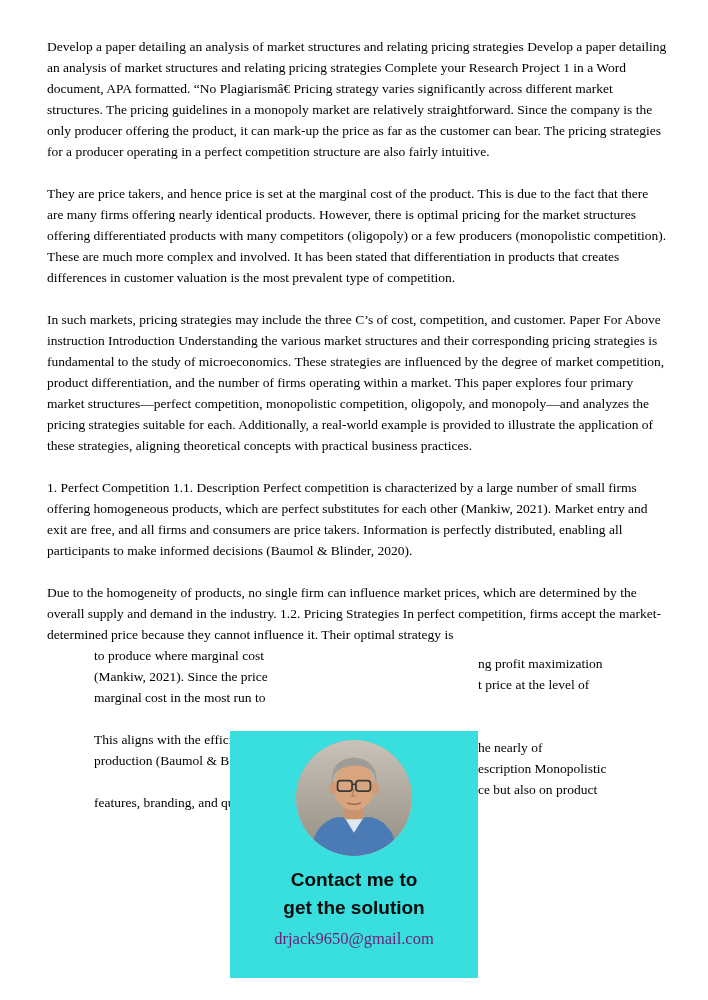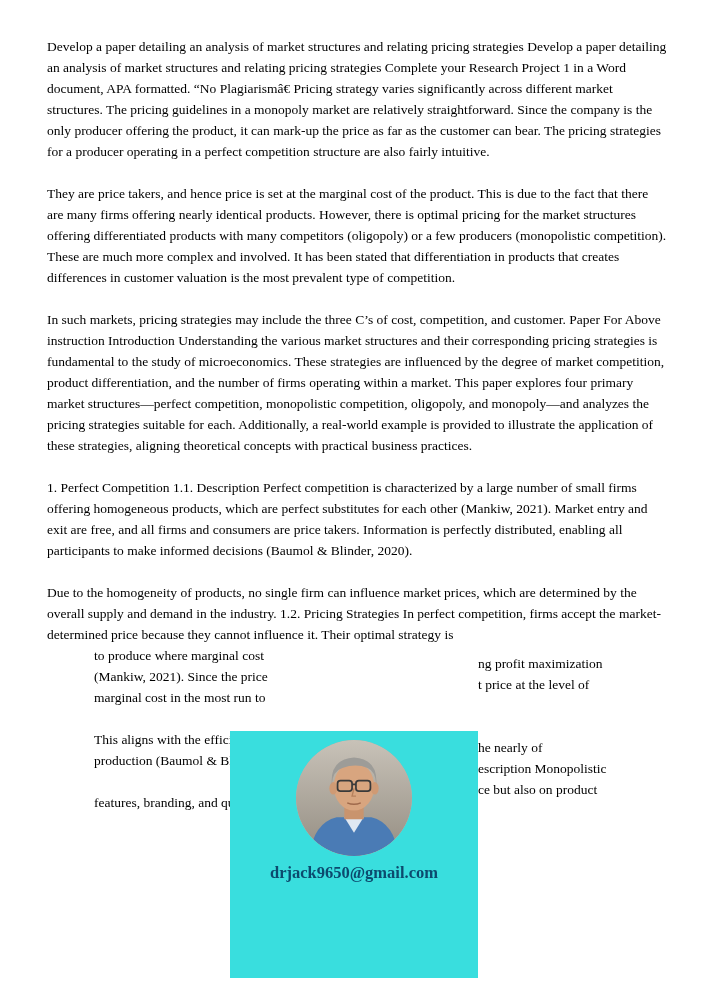--- a/index.html
+++ b/index.html
@@ -57,23 +57,23 @@
     font-weight: bold;
     font-size: 19px;
     line-height: 28px;
     color: #0a0a0a;
     margin-top: 10px;
   }
   .heading .hline { display: block; }
 
   .email {
     font-family: "Liberation Serif", "DejaVu Serif", serif;
-    font-weight: bold;
+    font-weight: normal;
     font-size: 16.5px;
-    color: #0c4a6e;
+    color: #701a75;
     margin-top: 7px;
   }
 </style>
 </head>
 <body>
 
 <div class="page" style="background: rgb(255, 255, 255);">
 
   <div class="textcol" style="color: rgb(0, 0, 0);">
 
@@ -147,16 +147,20 @@
 
           <rect x="43" y="42" width="15" height="11" rx="3" fill="none" stroke="#3a3a3a" stroke-width="1.8"></rect>
           <rect x="62" y="42" width="15" height="11" rx="3" fill="none" stroke="#3a3a3a" stroke-width="1.8"></rect>
           <line x1="58" y1="46" x2="62" y2="46" stroke="#3a3a3a" stroke-width="1.8"></line>
 
           <path d="M60 50 L58 58 L62 58" fill="none" stroke="#b5805c" stroke-width="1.4"></path>
           <path d="M53 65 Q60 68 67 65" fill="none" stroke="#a06a4c" stroke-width="1.4"></path>
         </g>
       </svg>
     </div>
+    <div class="heading">
+      <span class="hline">Contact me to</span>
+      <span class="hline">get the solution</span>
+    </div>
     <div class="email">drjack9650@gmail.com</div>
   </div>
 
 </div>
 
 </body></html>

